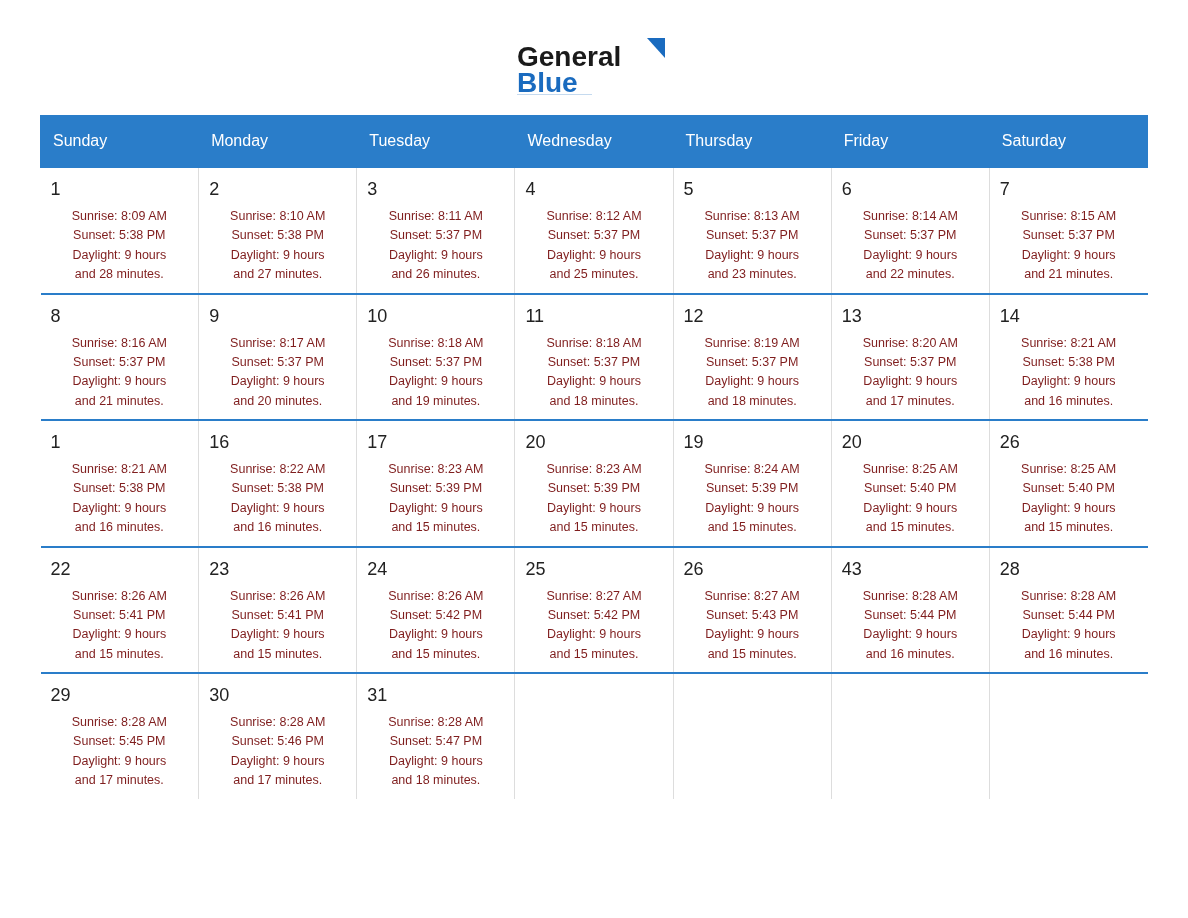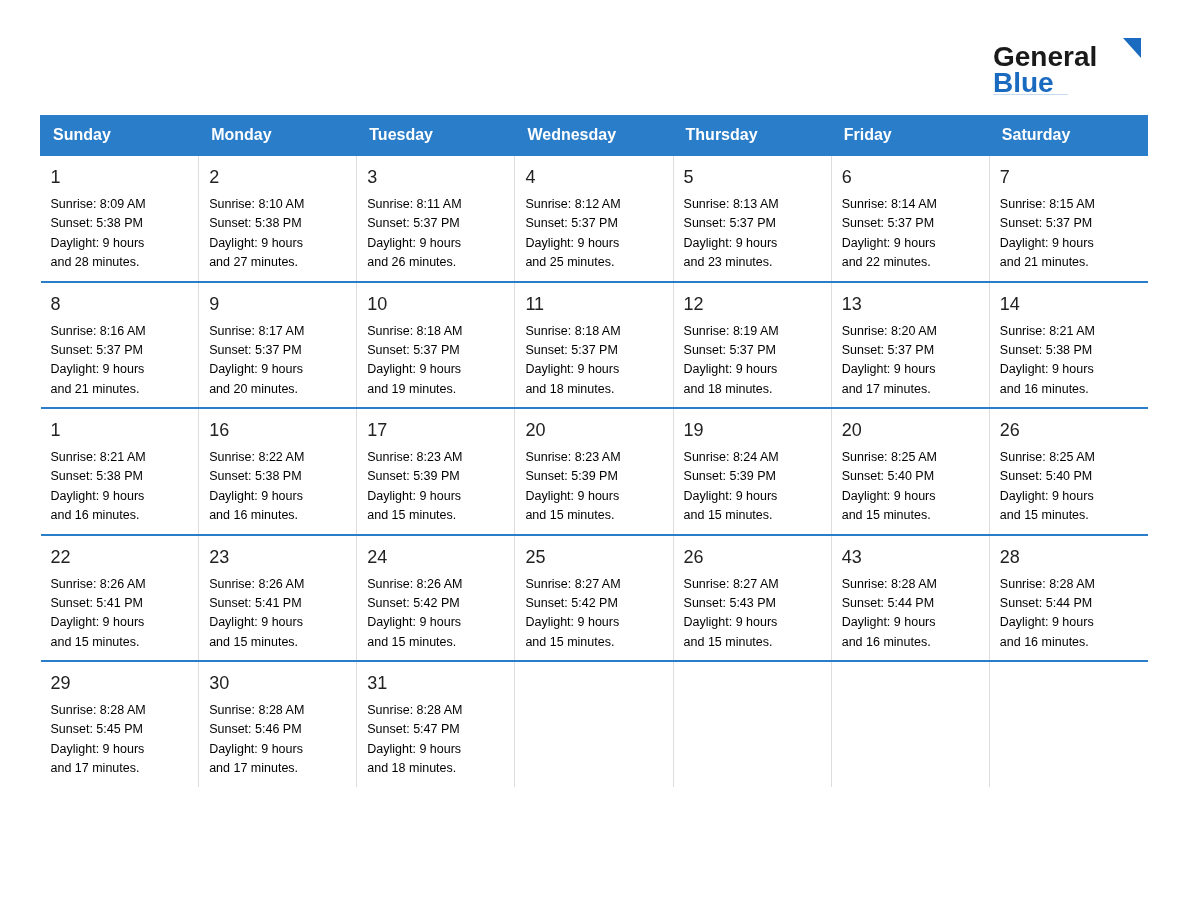--- a/index.html
+++ b/index.html
@@ -5,21 +5,21 @@
     * { box-sizing: border-box; margin: 0; padding: 0; }
     body {
       font-family: Arial, sans-serif;
       background: #ffffff;
       padding: 30px 40px;
       width: 1188px;
       min-height: 918px;
     }
     .header {
       display: flex;
-      justify-content: flex-end;
+      justify-content: center;
       align-items: flex-start;
       margin-bottom: 20px;
     }
     .logo {
       display: flex;
       flex-direction: column;
       align-items: flex-start;
     }
     .title-area {
       text-align: right;
@@ -37,23 +37,23 @@
     }
     table {
       width: 100%;
       border-collapse: collapse;
       font-size: 13.5px;
     }
     thead tr th {
       background: #2a7dc9;
       color: #ffffff;
       text-align: left;
-      padding: 10px 12px;
+      padding: 16px 12px;
       font-size: 16px;
-      font-weight: bold;
+      font-weight: normal;
       border: 1px solid #2a7dc9;
     }
     tbody tr {
       border-top: 2px solid #2a7dc9;
     }
     tbody td {
       vertical-align: top;
       padding: 8px 10px;
       border-right: 1px solid #ddd;
       color: #222;
@@ -64,22 +64,23 @@
       border-right: none;
     }
     .day-num {
       font-size: 18px;
       font-weight: normal;
       display: block;
       margin-bottom: 4px;
     }
     .day-info {
       font-size: 12.5px;
-      color: #000000;
+      color: #7f1d1d;
       line-height: 1.55;
+      text-align: center;
     }
   </style>
 </head>
 <body>
 
 <div class="header">
   <div class="logo">
     <div style="display:flex; align-items:center; line-height:1;">
       <svg width="155" height="65" viewBox="0 0 155 65">
 

